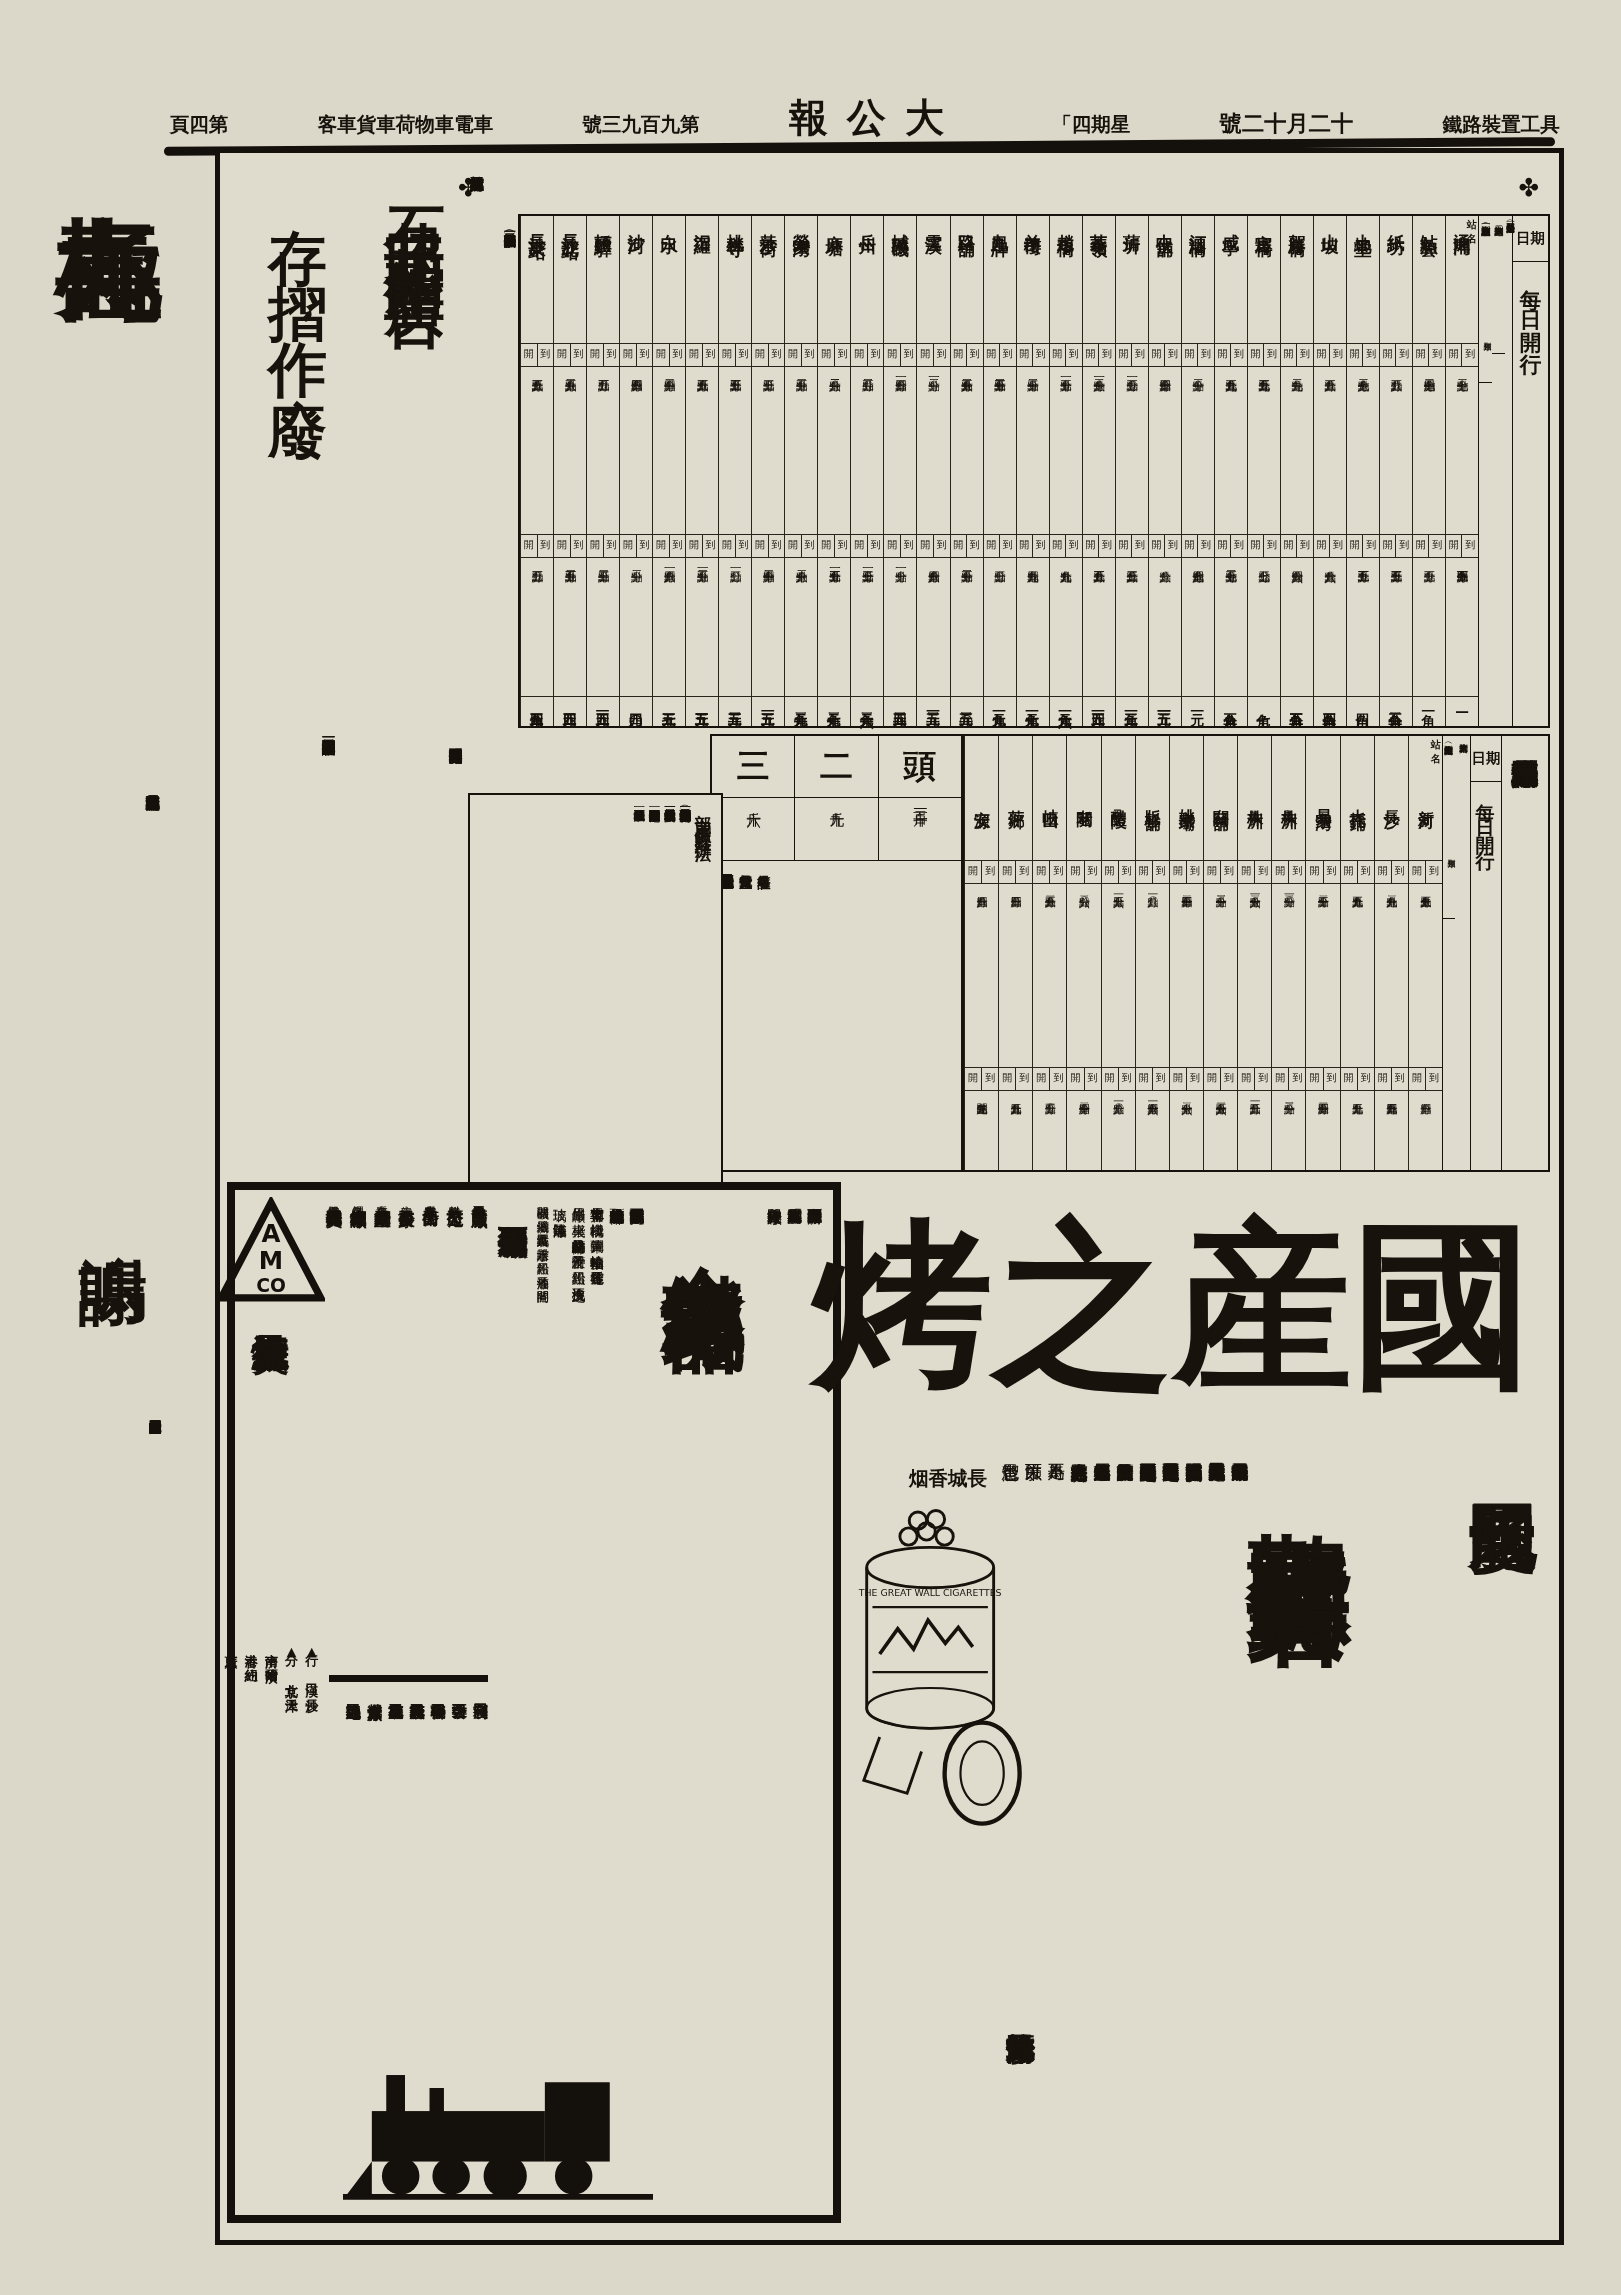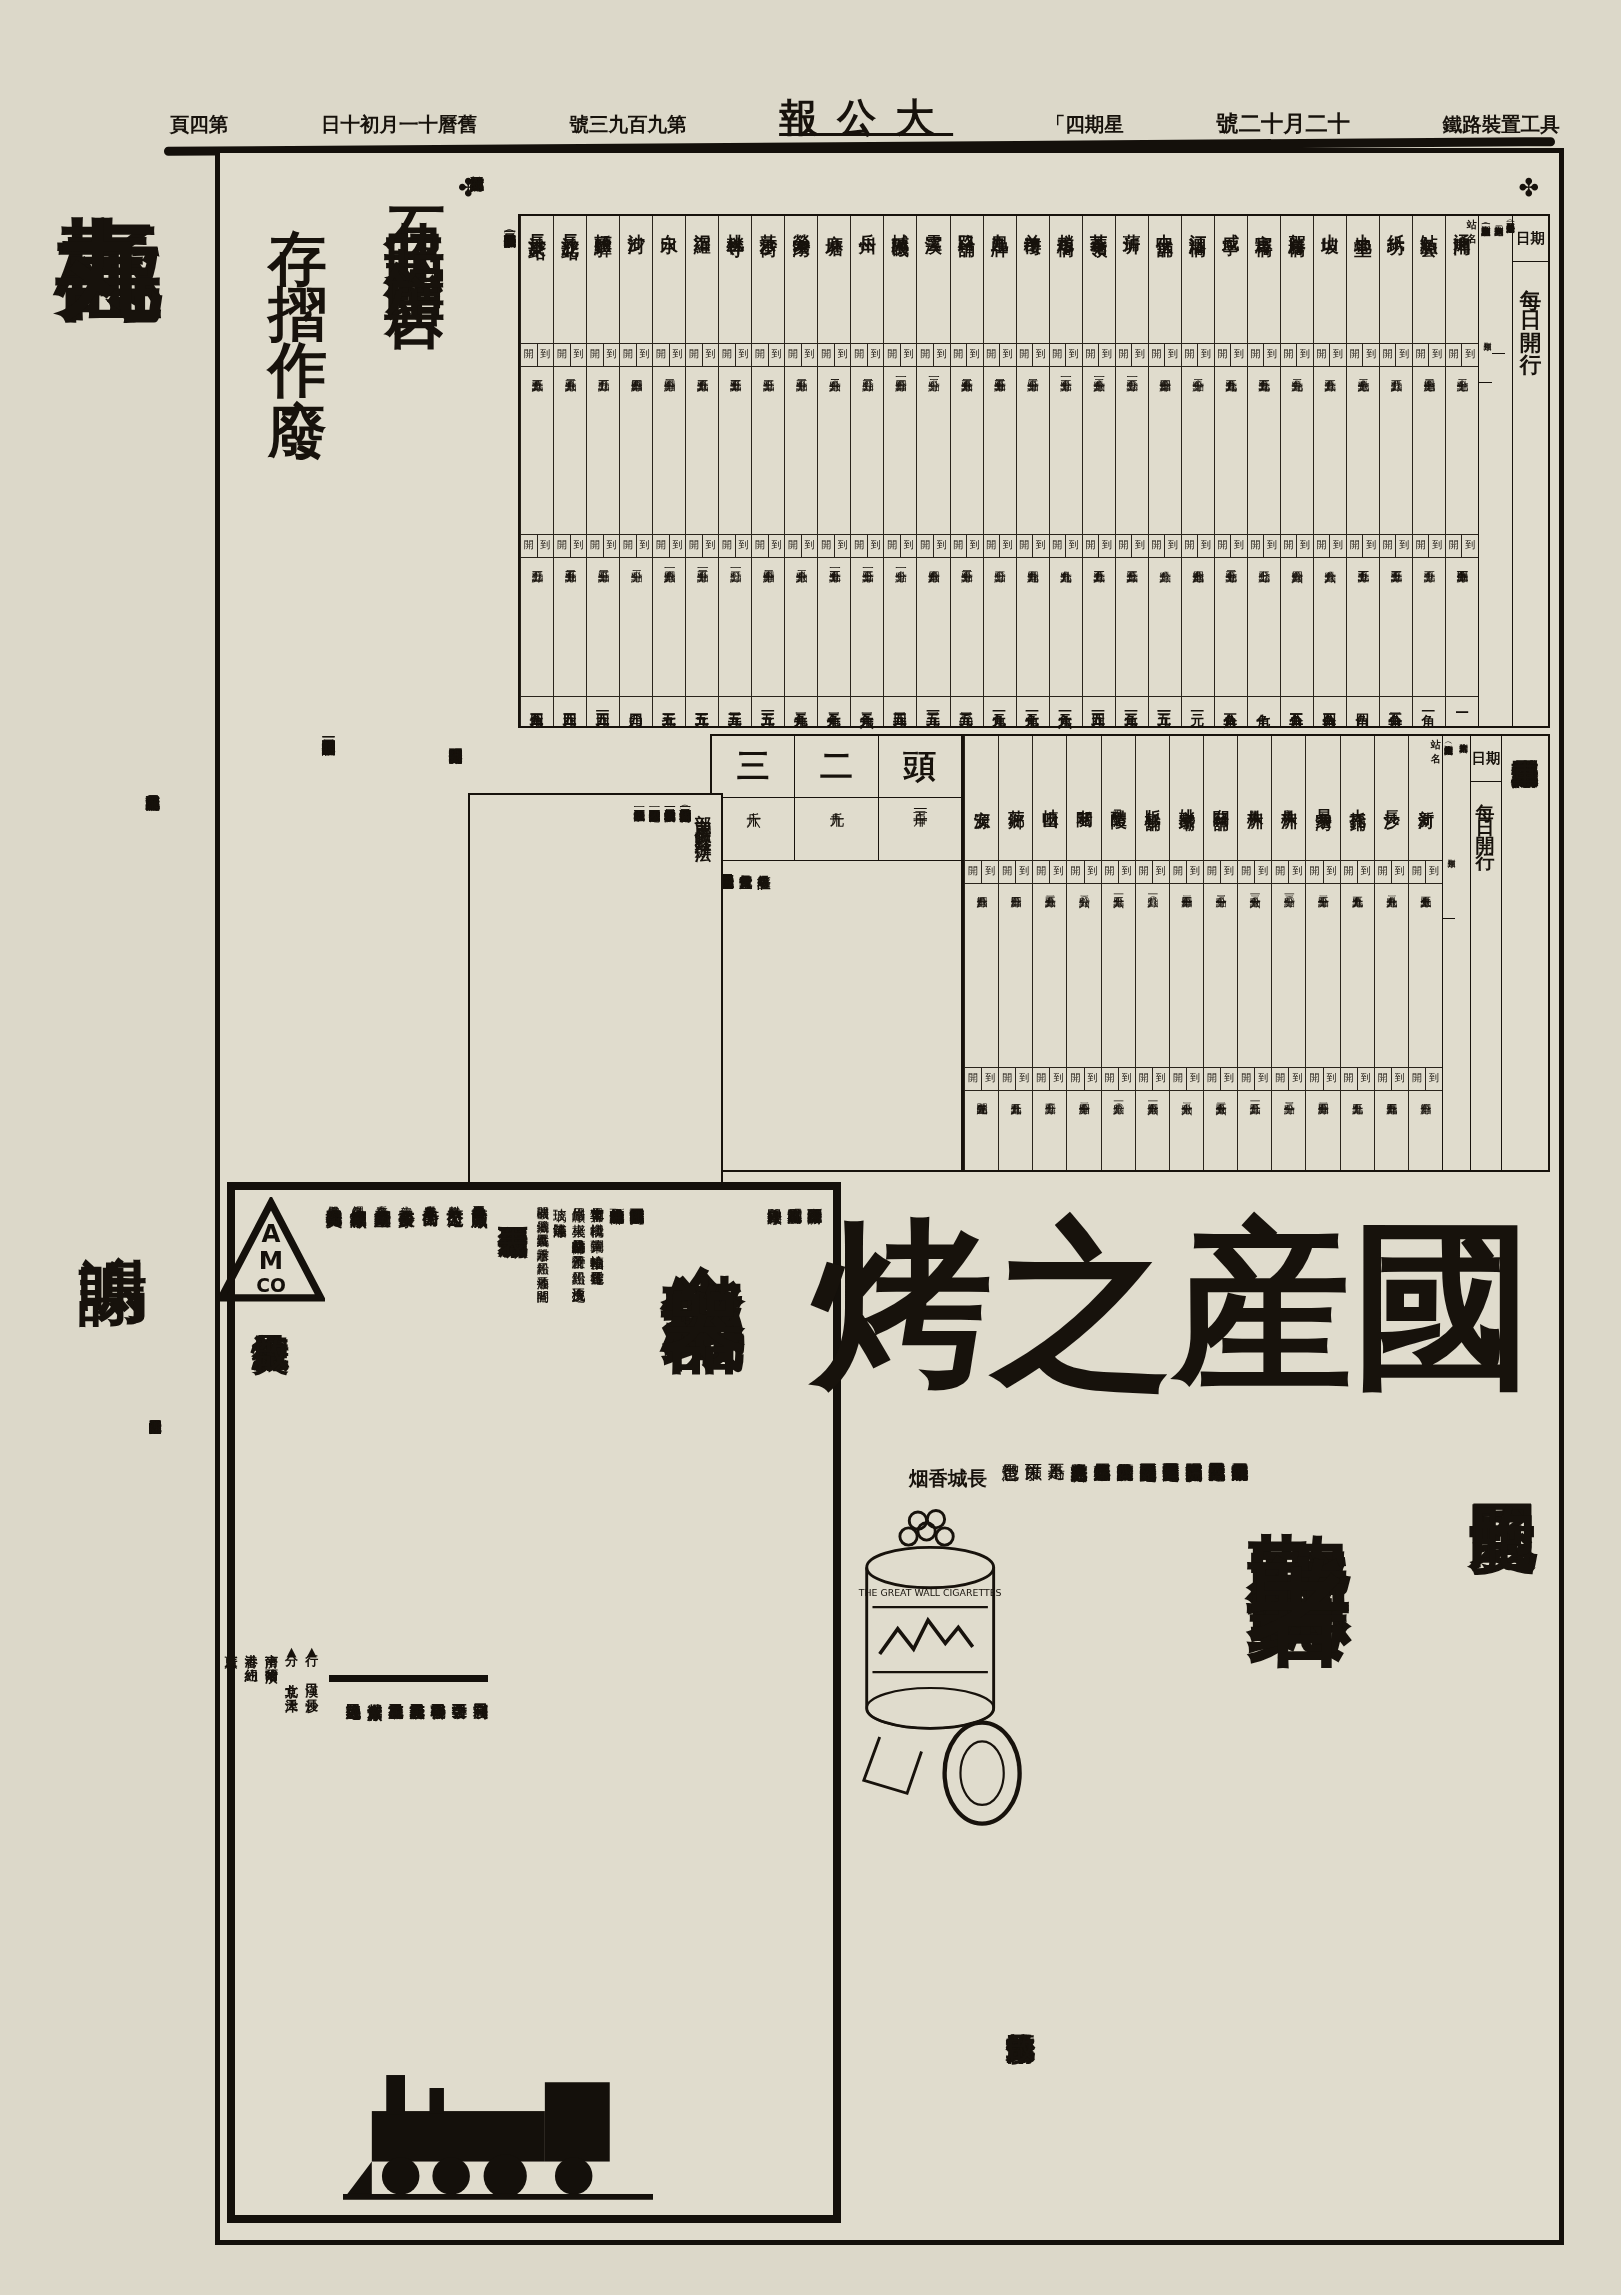--- a/index.html
+++ b/index.html
@@ -8,21 +8,21 @@
   .abs{position:absolute;}
   .v{writing-mode:vertical-rl;text-orientation:upright;}
   .vflow{writing-mode:vertical-rl;text-orientation:upright;}
   .vflow p{margin:0 2.2px;}
   
   .hdr-band{left:164px;top:91px;width:1390px;height:46px;display:flex;flex-direction:row-reverse;
             align-items:baseline;justify-content:space-between;padding:0 5.8px;}
   .hdr-band span{white-space:nowrap;}
   .hdr-era,.hdr-wk,.hdr-issue,.hdr-lunar,.hdr-page{font-size:19.5px;font-weight:bold;}
   .hdr-date{font-size:22.3px;font-weight:bold;}
-  .hdr-paper{font-size:39px;font-weight:bold;letter-spacing:19px;text-decoration:underline;}
+  .hdr-paper{font-size:39px;font-weight:bold;letter-spacing:19px;}
   .hdr-rule{left:164px;top:142px;width:1391px;height:9.4px;background:#14100b;transform:rotate(-.4deg);border-radius:4.3px;}
   
   .strip{left:63px;top:121px;width:104px;height:2119px;}
   .pill-big{left:0;top:7.2px;width:104px;height:634px;font-size:108px;font-weight:bold;line-height:1.05;
             font-family:"DejaVu Serif",serif;}
   .pill-body{left:5.8px;top:663px;width:92px;height:404px;font-size:14.4px;line-height:1.2;}
   .thanks-big{left:11.5px;top:1081px;width:86px;height:187px;font-size:68px;font-weight:bold;font-family:"DejaVu Serif",serif;}
   .thanks-body{left:4.3px;top:1290px;width:95px;height:814px;font-size:12.3px;line-height:1.25;}
   
   .main-box{left:215px;top:148px;width:1339px;height:2087px;border:5.8px solid #14100b;background:#e0dccd;}
@@ -138,21 +138,21 @@
 <body>
 
 <div class="stage">
 
   <div class="abs hdr-band">
     <span class="hdr-era">鐵路裝置工具</span>
     <span class="hdr-date">號二十月二十</span>
     <span class="hdr-wk">「四期星</span>
     <span class="hdr-paper">報公大</span>
     <span class="hdr-issue">號三九百九第</span>
-    <span class="hdr-lunar">日十初月一十曆舊</span>
+    <span class="hdr-lunar">客車貨車荷物車電車</span>
     <span class="hdr-page">頁四第</span>
   </div>
   <div class="abs hdr-rule"></div>
 
   <div class="abs strip">
     <div class="abs v pill-big">極壽丸</div>
     <div class="abs v pill-body">此丸力能填精益氣養血舒筋爲壯陽種子立愈癆瘵之聖品功效卓著入擴社會僉謂上等製品不凡</div>
     <div class="abs v thanks-big">鳴謝</div>
     <div class="abs v thanks-body">敝號於本月十六夜四時後進貨倉樓無故火起迨人知覺則已不可收拾幸蒙消防隊及各關水龍猛勇相救來之再快立刻撲滅又衛隊防隊各局保衛隊義勇多人專隹敝號撲救時始行消滅其未能延及比鄰者皆諸君之力也感激之至特此登報鳴謝</div>
   </div>

